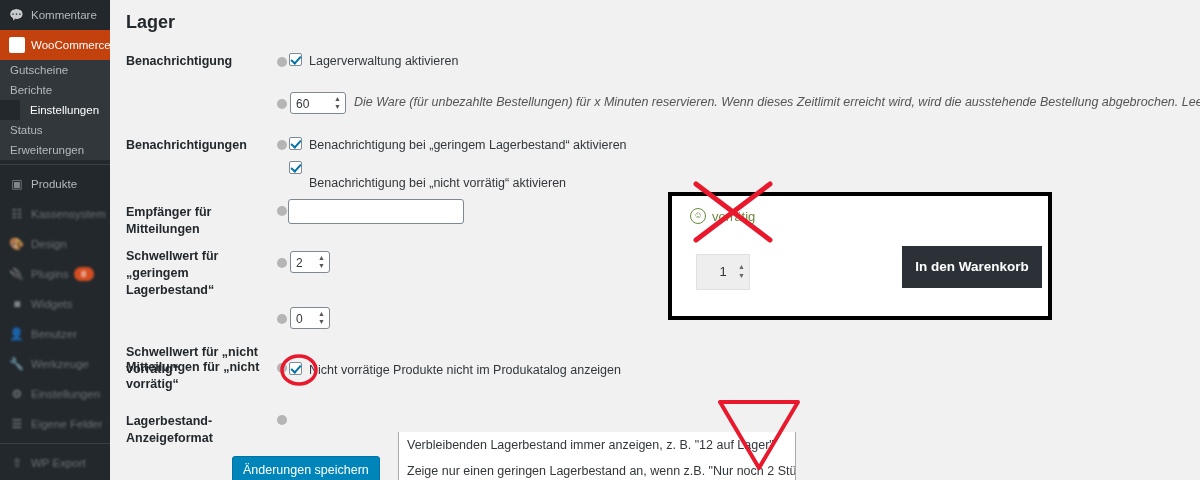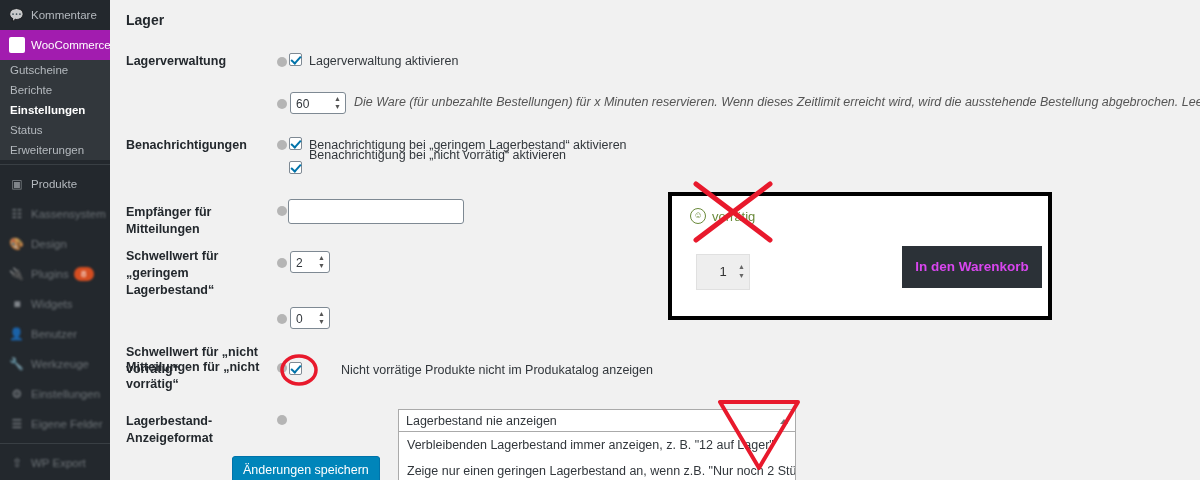--- a/index.html
+++ b/index.html
@@ -41,21 +41,21 @@
     margin-right: 6px;
     flex: none;
     display: inline-block;
     opacity: .75;
     font-size: 12px;
     line-height: 16px;
     text-align: center;
     color: #a0a5aa;
   }
   .sb-item.current {
-    background: #a21caf;
+    background: #c2410c;
     color: #fff;
   }
   .sb-item.current .ico { color: #fff; opacity: 1; }
   .sb-item.current .arrow {
     position: absolute;
     right: -8px; top: 50%;
     margin-top: -8px;
     width: 0; height: 0;
     border-top: 8px solid transparent;
     border-bottom: 8px solid transparent;
@@ -63,21 +63,21 @@
   }
   .sb-sub {
     padding: 4px 8px 4px 10px;
     font-size: 11.5px;
     color: #b4b9be;
     background: #32373c;
     white-space: nowrap;
     display: flex;
     align-items: center;
   }
-  .sb-sub.active { color: #fff; font-weight: bold; }
+  .sb-sub.active { color: #fff; font-weight: normal; margin-left: 20px; }
   .badge {
     display: inline-block;
     background: #d54e21;
     color: #fff;
     border-radius: 10px;
     font-size: 9.5px;
     line-height: 14px;
     min-width: 14px;
     height: 14px;
     text-align: center;
@@ -108,21 +108,21 @@
   #main {
     position: absolute;
     left: 110px; top: 0;
     width: 1090px;
     height: 480px;
     background: #f1f1f1;
   }
   #section-title {
     position: absolute;
     left: 16px; top: 12px;
-    font-size: 14px;
+    font-size: 18px;
     font-weight: bold;
     color: #23282d;
   }
   .row-label {
     position: absolute;
     font-weight: bold;
     font-size: 12.5px;
     color: #23282d;
     line-height: 1.35;
     width: 150px;
@@ -296,21 +296,21 @@
     right: 4px; top: 7px;
     font-size: 7px;
     line-height: 9px;
     color: #666;
   }
   #cart-btn {
     position: absolute;
     left: 230px; top: 50px;
     width: 140px; height: 42px;
     background: #2b3137;
-    color: #d946ef;
+    color: #ffffff;
     font-size: 13.5px;
     font-weight: bold;
     text-align: center;
     line-height: 42px;
   }
 
   
   .anno { position: absolute; pointer-events: none; }
   #red-x { left: 690px; top: 178px; }
   #red-circle { left: 278px; top: 352px; }
@@ -394,38 +394,38 @@
     <span class="ico">⇧</span>
     <span>WP Export</span>
   </div>
 
 </div>
 
 <div id="main">
 
   <div id="section-title">Lager</div>
 
-  <div class="row-label" style="left:16px; top:53px;">Lagerverwaltung</div>
+  <div class="row-label" style="left:16px; top:53px;">Benachrichtigung</div>
   <span class="help-dot" style="left:167px; top:57px;"></span>
   <span class="cb checked" style="left:179px; top:53px;"></span>
   <span class="cb-text" style="left:199px; top:54px;">Lagerverwaltung aktivieren</span>
 
   <span class="help-dot" style="left:167px; top:99px;"></span>
   <div class="num-input" style="left:180px; top:92px; width:56px;">
     <span>60</span>
     <span class="spin">▲<br>▼</span>
   </div>
   <div class="desc-italic" style="left:244px; top:95px;">Die Ware (für unbezahlte Bestellungen) für x Minuten reservieren. Wenn dieses Zeitlimit erreicht wird, wird die ausstehende Bestellung abgebrochen. Leer lassen, um diese Funktion zu deaktivieren.</div>
 
   <div class="row-label" style="left:16px; top:137px;">Benachrichtigungen</div>
   <span class="help-dot" style="left:167px; top:140px;"></span>
   <span class="cb checked" style="left:179px; top:137px;"></span>
   <span class="cb-text" style="left:199px; top:138px;">Benachrichtigung bei „geringem Lagerbestand“ aktivieren</span>
   <span class="cb checked" style="left:179px; top:161px;"></span>
-  <span class="cb-text" style="left:199px; top:148px;">Benachrichtigung bei „nicht vorrätig“ aktivieren</span>
+  <span class="cb-text" style="left:199px; top:176px;">Benachrichtigung bei „nicht vorrätig“ aktivieren</span>
 
   <div class="row-label" style="left:16px; top:204px;">Empfänger für Mitteilungen</div>
   <span class="help-dot" style="left:167px; top:206px;"></span>
   <div class="txt-input" style="left:178px; top:199px; width:176px;"></div>
 
   <div class="row-label" style="left:16px; top:248px;">Schwellwert für „geringem Lagerbestand“</div>
   <span class="help-dot" style="left:167px; top:258px;"></span>
   <div class="num-input" style="left:180px; top:251px; width:40px;">
     <span>2</span>
     <span class="spin">▲<br>▼</span>
@@ -434,29 +434,25 @@
   <div class="row-label" style="left:16px; top:304px;margin-top:40px;">Schwellwert für „nicht vorrätig“</div>
   <span class="help-dot" style="left:167px; top:314px;"></span>
   <div class="num-input" style="left:180px; top:307px; width:40px;">
     <span>0</span>
     <span class="spin">▲<br>▼</span>
   </div>
 
   <div class="row-label" style="left:16px; top:359px;">Mitteilungen für „nicht vorrätig“</div>
   <span class="help-dot" style="left:167px; top:363px;"></span>
   <span class="cb checked" style="left:179px; top:362px;"></span>
-  <span class="cb-text" style="left:199px; top:363px;margin-left:32px;">Nicht vorrätige Produkte nicht im Produkatalog anzeigen</span>
+  <span class="cb-text" style="left:199px; top:363px;">Nicht vorrätige Produkte nicht im Produkatalog anzeigen</span>
 
   <div class="row-label" style="left:16px; top:413px; width:165px;">Lagerbestand-Anzeigeformat</div>
   <span class="help-dot" style="left:167px; top:415px;"></span>
 
-  <div id="select-box">
-    <span>Lagerbestand nie anzeigen</span>
-    <span class="caret"></span>
-  </div>
   <div id="select-list">
     <div class="opt">Verbleibenden Lagerbestand immer anzeigen, z. B. "12 auf Lager"</div>
     <div class="opt">Zeige nur einen geringen Lagerbestand an, wenn z.B. "Nur noch 2 Stück auf Lager"</div>
   </div>
 
   <div id="save-btn">Änderungen speichern</div>
 </div>
 
 <div id="product-card">
   <div id="stock-status">

